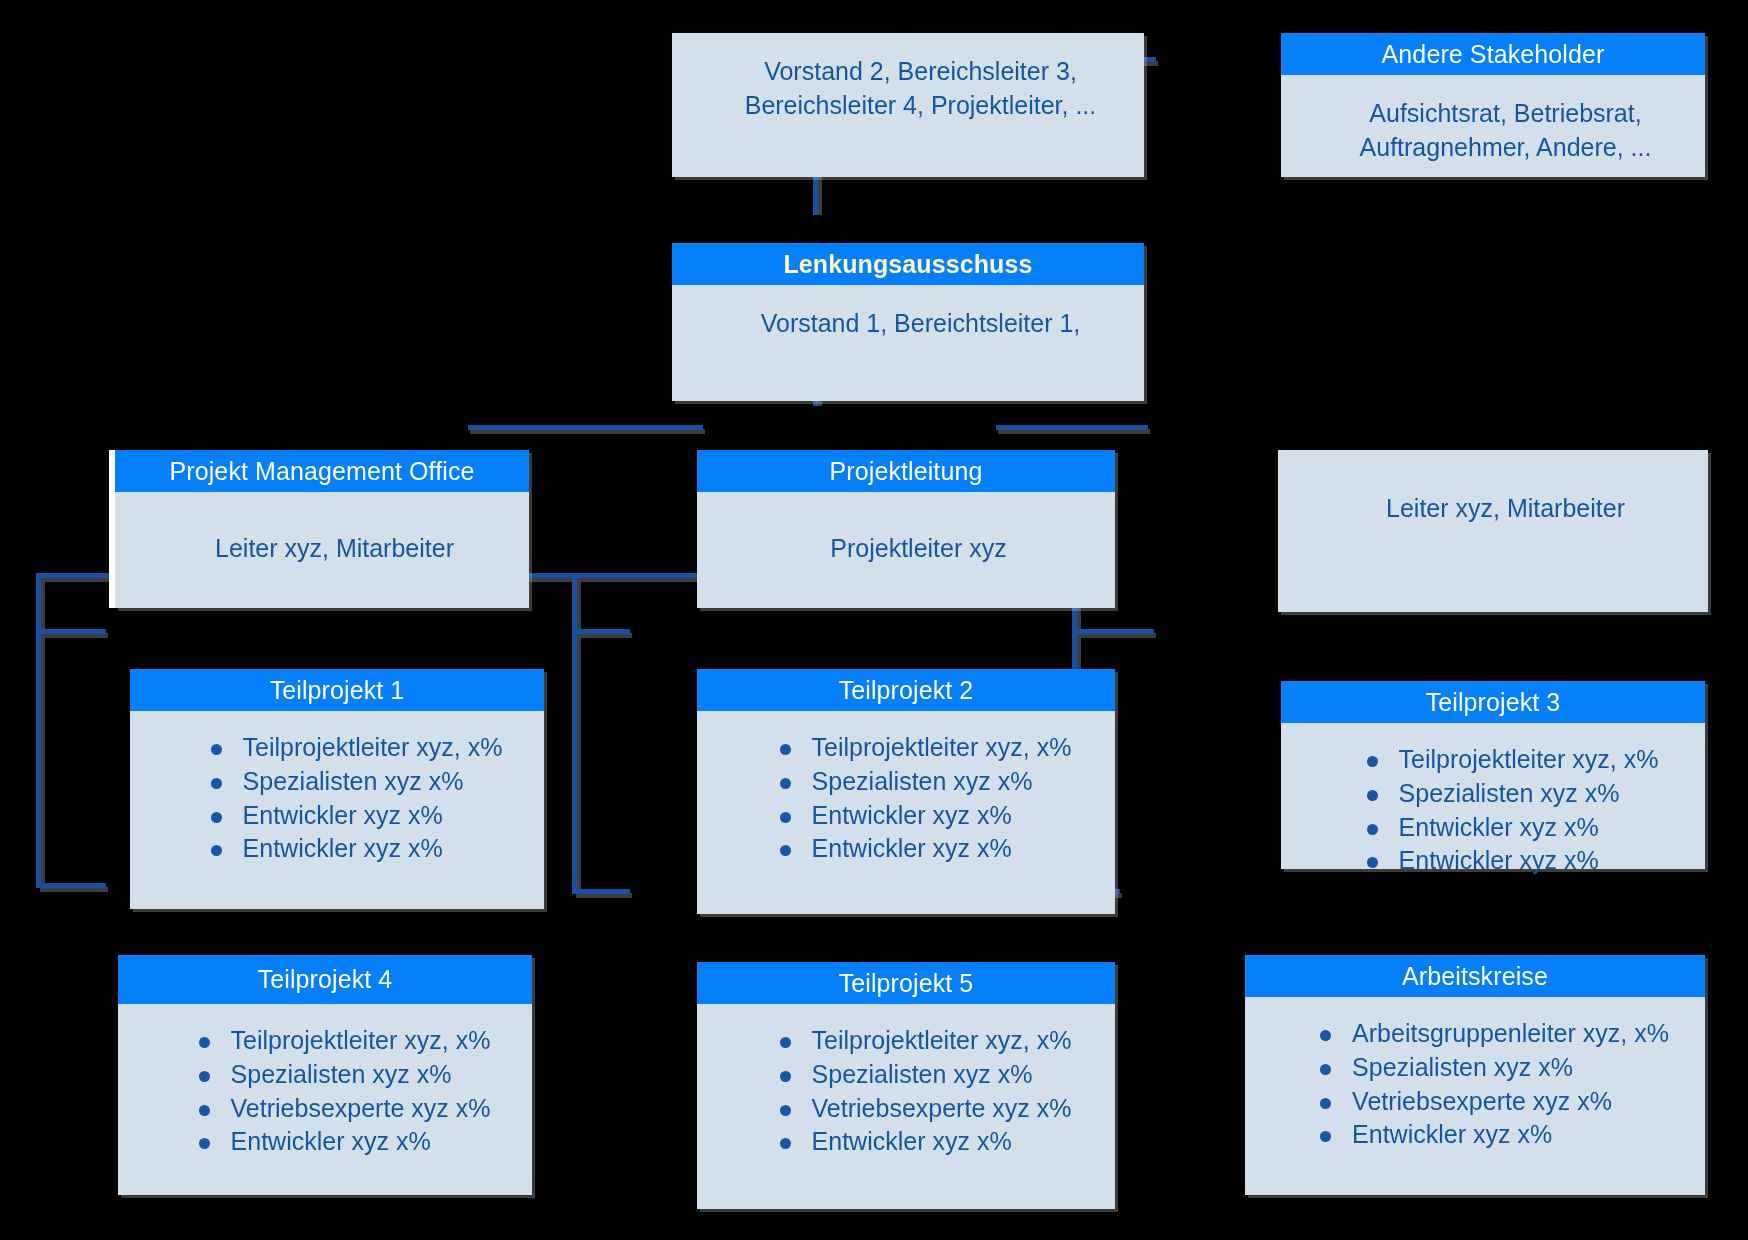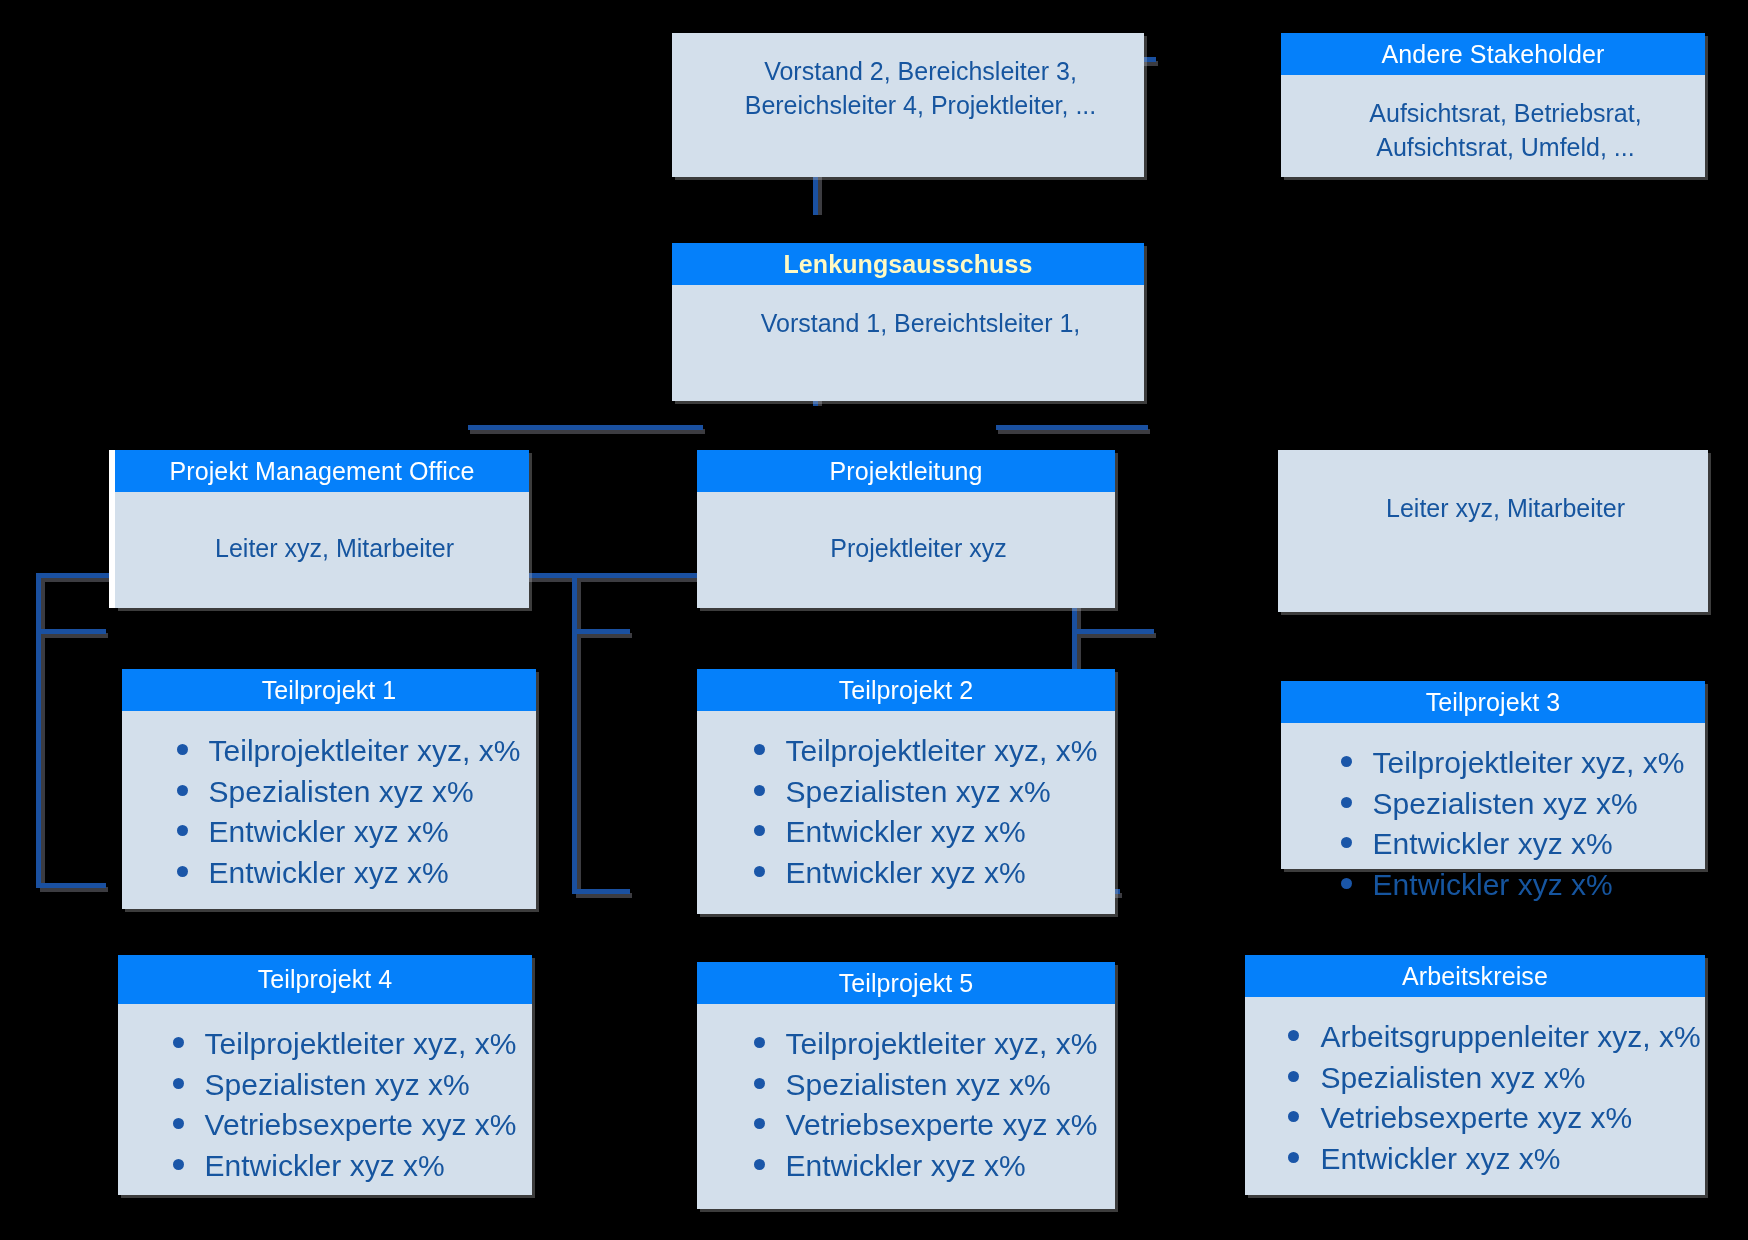--- a/index.html
+++ b/index.html
@@ -23,21 +23,21 @@
              display:flex;flex-direction:column;justify-content:flex-start;
              align-items:center;text-align:center;padding-top:22px;margin-left:25px;}
   .box .body .ln{white-space:nowrap;}
 
   .box.white-edge::before{content:"";position:absolute;left:-6px;top:0;
        width:6px;height:100%;background:#ffffff;}
 
   
   .bul{list-style:none;margin:0;padding:0 0 0 0;align-self:center;}
   .bul li{position:relative;padding-left:46px;text-align:left;
-          font-size:30px;line-height:1.35;color:#16559f;white-space:nowrap;}
+          font-size:25px;line-height:1.35;color:#16559f;white-space:nowrap;}
   .bul li::before{content:"";position:absolute;left:14px;top:13px;
           width:11px;height:11px;border-radius:50%;background:#1a56a8;}
   .box .body.bulbody{padding-top:20px;}
 </style>
 </head>
 <body>
 
 <div id="stage">
 
   <div class="conn-sh" style="left:1022px;top:61px;width:136px;height:5px;"></div>
@@ -92,21 +92,21 @@
     <div class="body" style="height:102px;">
       <div class="ln">Vorstand 2, Bereichsleiter 3,</div>
       <div class="ln">Bereichsleiter 4, Projektleiter, ...</div>
     </div>
   </div>
 
   <div class="box" style="left:1281px;top:33px;width:424px;height:144px;">
     <div class="hdr" style="height:42px;">Andere Stakeholder</div>
     <div class="body" style="height:102px;">
       <div class="ln">Aufsichtsrat, Betriebsrat,</div>
-      <div class="ln">Aufsichtsrat, Umfeld, ...</div>
+      <div class="ln">Auftragnehmer, Andere, ...</div>
     </div>
   </div>
 
   <div class="box accent" style="left:672px;top:243px;width:472px;height:158px;">
     <div class="hdr" style="height:42px;">Lenkungsausschuss</div>
     <div class="body" style="height:116px;">
       <div class="ln">Vorstand 1, Bereichtsleiter 1,</div>
     </div>
   </div>
 
@@ -123,21 +123,21 @@
       <div class="ln">Projektleiter xyz</div>
     </div>
   </div>
 
   <div class="box" style="left:1278px;top:450px;width:430px;height:162px;">
     <div class="body" style="height:120px;padding-top:42px;">
       <div class="ln">Leiter xyz, Mitarbeiter</div>
     </div>
   </div>
 
-  <div class="box" style="left:122px;top:669px;width:414px;height:240px;">
+  <div class="box" style="left:130px;top:669px;width:414px;height:240px;">
     <div class="hdr" style="height:42px;">Teilprojekt 1</div>
     <div class="body bulbody" style="height:198px;">
       <ul class="bul">
         <li>Teilprojektleiter xyz, x%</li>
         <li>Spezialisten xyz x%</li>
         <li>Entwickler xyz x%</li>
         <li>Entwickler xyz x%</li>
       </ul>
     </div>
   </div>

